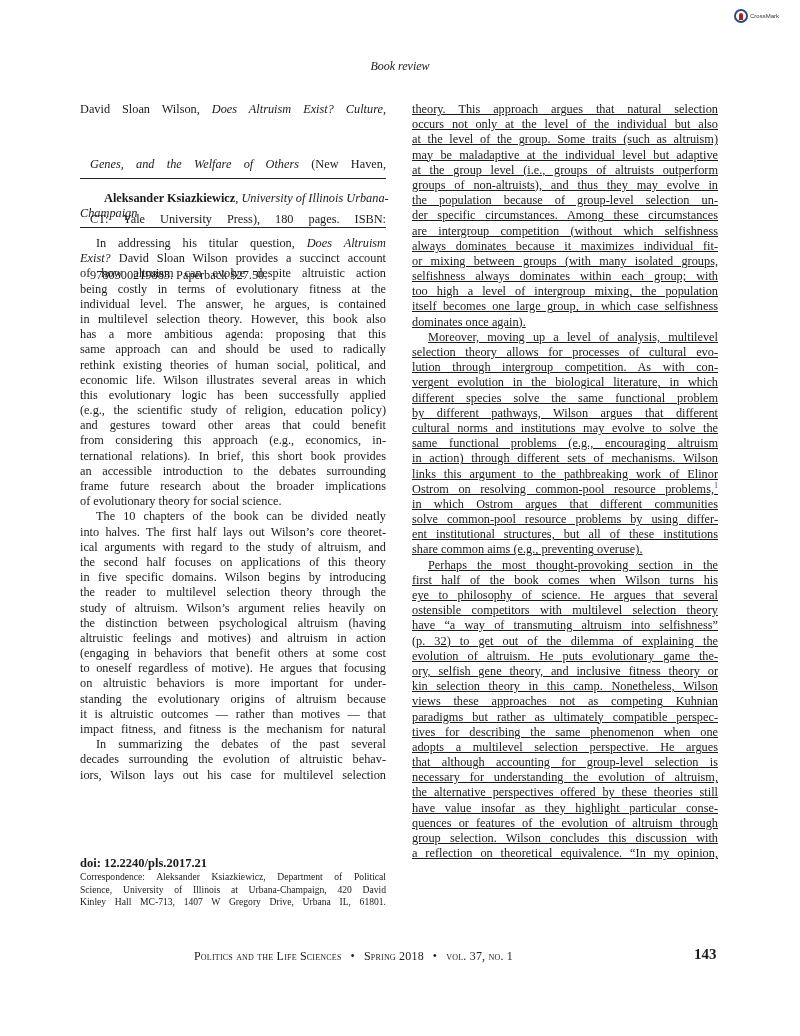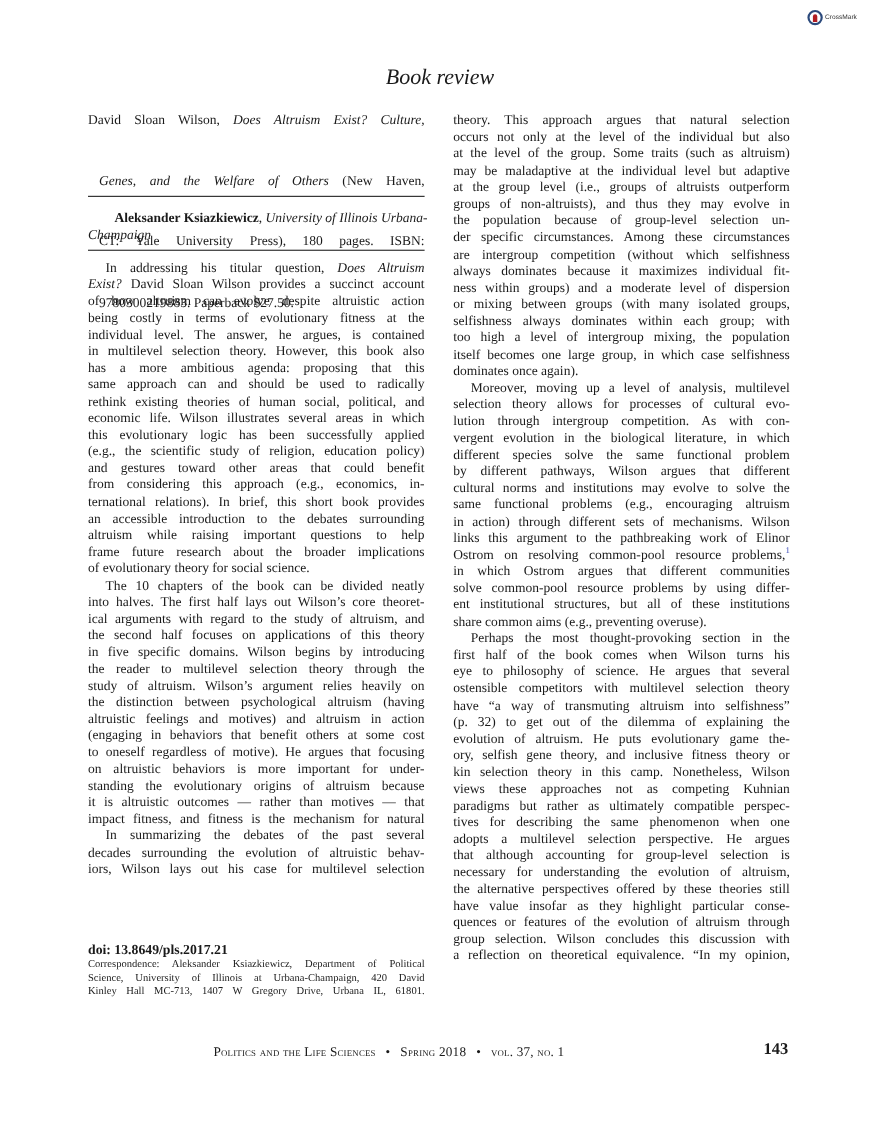--- a/index.html
+++ b/index.html
@@ -4,25 +4,25 @@
 <style>
   html, body { margin: 0; padding: 0; }
   body {
     width: 800px; height: 1036px; background: #ffffff; position: relative; overflow: hidden;
     font-family: "Liberation Serif", "DejaVu Serif", serif; color: #1a1a1a;
   }
   .crossmark { position: absolute; left: 734px; top: 9px; display: flex; align-items: center; gap: 2px; }
   .cm-circle { width: 14px; height: 14px; border-radius: 50%; border: 2px solid #2c4a7c; box-sizing: border-box; background: #fff; position: relative; }
   .cm-circle::after { content: ""; position: absolute; left: 3px; top: 2px; width: 4px; height: 7px; background: #b11d22; border-radius: 2px 2px 0 0; }
   .cm-label { font-size: 6px; color: #333; font-family: "Liberation Sans", sans-serif; }
-  .header-title { position: absolute; top: 59px; left: 0; width: 800px; text-align: center; font-style: italic; font-size: 20px; }
+  .header-title { position: absolute; top: 59px; left: 0; width: 800px; text-align: center; font-style: italic; font-size: 12px; }
 
   .col { position: absolute; width: 306px; font-size: 12.3px; line-height: 15.2px; }
   .col-left { left: 80px; top: 102px; }
-  .col-right { left: 412px; top: 102px; }
+  .col-right { left: 412px; top: 102px; text-decoration: underline; }
   .line { display: block; white-space: nowrap; text-align: justify; text-align-last: justify; height: 15.2px; }
   .line.last { text-align-last: left; }
   .indent { padding-left: 16px; }
   .hang { padding-left: 10px; margin-top: 40px; }
   em { font-style: italic; }
 
   .rule { position: absolute; left: 80px; width: 306px; height: 0; border-top: 1.2px solid #222; }
   .author-block { position: absolute; left: 80px; top: 191px; width: 306px; font-size: 12.3px; line-height: 15.2px; }
   .author-name { font-weight: bold; margin-left: 24px; }
 
@@ -73,21 +73,20 @@
   <span class="line">has a more ambitious agenda: proposing that this</span>
   <span class="line">same approach can and should be used to radically</span>
   <span class="line">rethink existing theories of human social, political, and</span>
   <span class="line">economic life. Wilson illustrates several areas in which</span>
   <span class="line">this evolutionary logic has been successfully applied</span>
   <span class="line">(e.g., the scientific study of religion, education policy)</span>
   <span class="line">and gestures toward other areas that could benefit</span>
   <span class="line">from considering this approach (e.g., economics, in-</span>
   <span class="line">ternational relations). In brief, this short book provides</span>
   <span class="line">an accessible introduction to the debates surrounding</span>
-  <span class="line">altruism while raising important questions to help</span>
   <span class="line">frame future research about the broader implications</span>
   <span class="line last">of evolutionary theory for social science.</span>
   <span class="line indent">The 10 chapters of the book can be divided neatly</span>
   <span class="line">into halves. The first half lays out Wilson’s core theoret-</span>
   <span class="line">ical arguments with regard to the study of altruism, and</span>
   <span class="line">the second half focuses on applications of this theory</span>
   <span class="line">in five specific domains. Wilson begins by introducing</span>
   <span class="line">the reader to multilevel selection theory through the</span>
   <span class="line">study of altruism. Wilson’s argument relies heavily on</span>
   <span class="line">the distinction between psychological altruism (having</span>
@@ -96,39 +95,38 @@
   <span class="line">to oneself regardless of motive). He argues that focusing</span>
   <span class="line">on altruistic behaviors is more important for under-</span>
   <span class="line">standing the evolutionary origins of altruism because</span>
   <span class="line">it is altruistic outcomes — rather than motives — that</span>
   <span class="line">impact fitness, and fitness is the mechanism for natural</span>
   <span class="line indent">In summarizing the debates of the past several</span>
   <span class="line">decades surrounding the evolution of altruistic behav-</span>
   <span class="line">iors, Wilson lays out his case for multilevel selection</span>
 </div>
 
-<div class="doi">doi: 13.8649/pls.2017.21</div>
+<div class="doi">doi: 12.2240/pls.2017.21</div>
 <div class="corr">
   <span class="line">Correspondence: Aleksander Ksiazkiewicz, Department of Political</span>
   <span class="line">Science, University of Illinois at Urbana-Champaign, 420 David</span>
   <span class="line">Kinley Hall MC-713, 1407 W Gregory Drive, Urbana IL, 61801.</span>
 </div>
 
 <div class="col col-right">
   <span class="line">theory. This approach argues that natural selection</span>
   <span class="line">occurs not only at the level of the individual but also</span>
   <span class="line">at the level of the group. Some traits (such as altruism)</span>
   <span class="line">may be maladaptive at the individual level but adaptive</span>
   <span class="line">at the group level (i.e., groups of altruists outperform</span>
   <span class="line">groups of non-altruists), and thus they may evolve in</span>
   <span class="line">the population because of group-level selection un-</span>
   <span class="line">der specific circumstances. Among these circumstances</span>
   <span class="line">are intergroup competition (without which selfishness</span>
   <span class="line">always dominates because it maximizes individual fit-</span>
-  <span class="line">ness within groups) and a moderate level of dispersion</span>
   <span class="line">or mixing between groups (with many isolated groups,</span>
   <span class="line">selfishness always dominates within each group; with</span>
   <span class="line">too high a level of intergroup mixing, the population</span>
   <span class="line">itself becomes one large group, in which case selfishness</span>
   <span class="line last">dominates once again).</span>
   <span class="line indent">Moreover, moving up a level of analysis, multilevel</span>
   <span class="line">selection theory allows for processes of cultural evo-</span>
   <span class="line">lution through intergroup competition. As with con-</span>
   <span class="line">vergent evolution in the biological literature, in which</span>
   <span class="line">different species solve the same functional problem</span>

